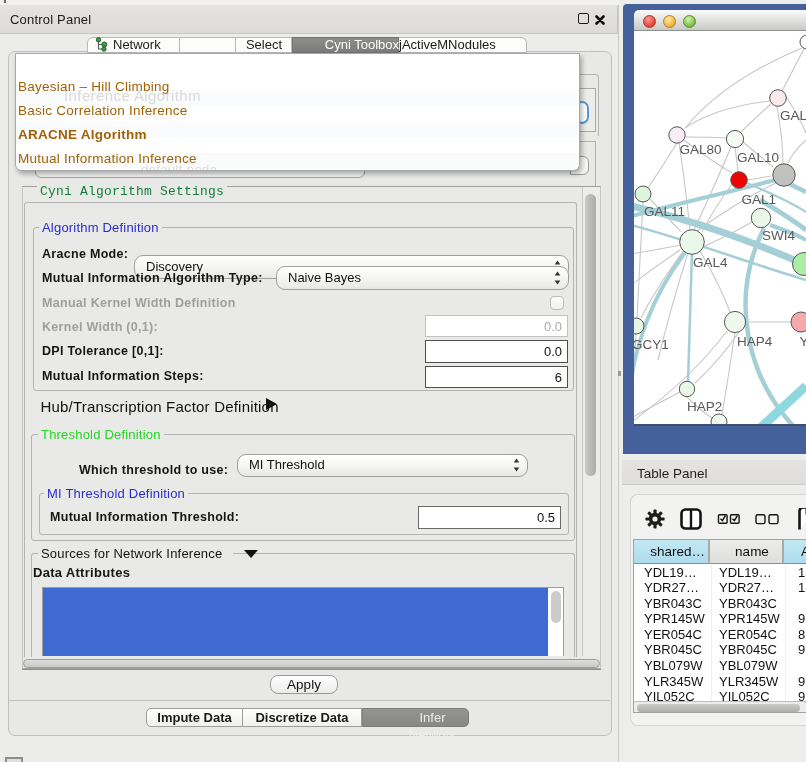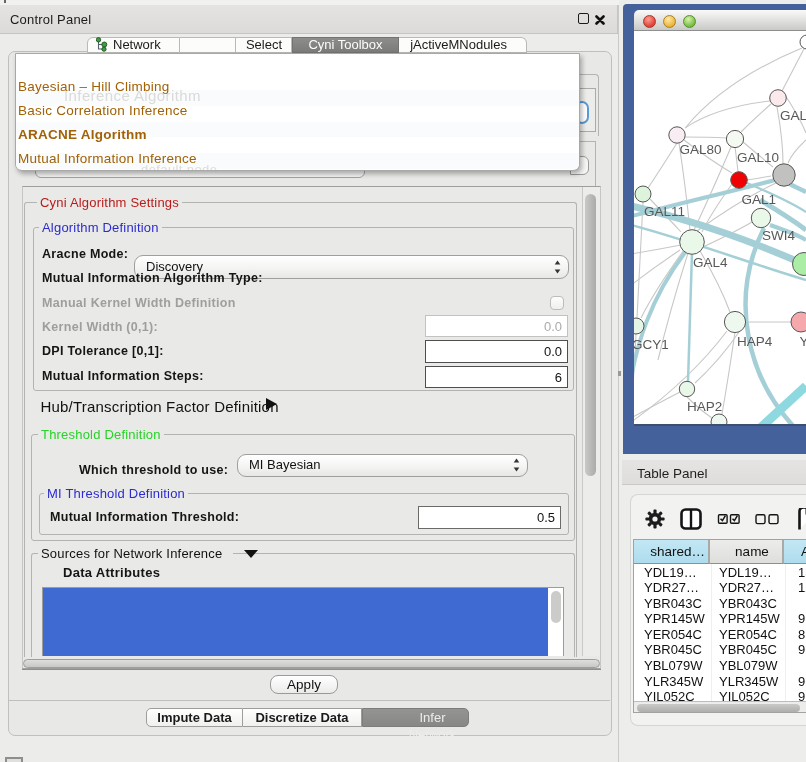--- a/index.html
+++ b/index.html
@@ -40,51 +40,58 @@
   <div class="abs" style="left:399px;top:36.5px;width:128px;height:16px;background:#fcfcfb;border:1px solid #b9b9b8;border-left:none;border-radius:0 6px 0 0;box-sizing:border-box;"></div>
   <svg class="abs" style="left:96px;top:37px;" width="13" height="15" viewBox="0 0 13 15">
     <path d="M2.5 3 L2.5 12 L7.5 12 M2.5 7.5 L7.5 7.5" fill="none" stroke="#55606b" stroke-width="1.1"></path>
     <circle cx="2.5" cy="2.8" r="2.2" fill="#3f9e43" stroke="#1e551e" stroke-width="0.9"></circle>
     <circle cx="8.3" cy="7.5" r="2.5" fill="#3f9e43" stroke="#1e551e" stroke-width="0.9"></circle>
     <circle cx="8" cy="12.2" r="2.1" fill="#3f9e43" stroke="#1e551e" stroke-width="0.9"></circle>
   </svg>
   <div class="abs" style="left:113px;top:37px;font-size:13px;color:#1a1a1a;">Network</div>
   <div class="abs" style="left:180px;top:37px;width:56px;text-align:center;font-size:13px;color:#1a1a1a;margin-top:28px;">Style</div>
   <div class="abs" style="left:236px;top:37px;width:56px;text-align:center;font-size:13px;color:#1a1a1a;">Select</div>
-  <div class="abs" style="left:292px;top:37px;width:107px;text-align:center;font-size:13px;color:#fdfdfd;">Cyni Toolbox</div>
-  <div class="abs" style="left:399px;top:37px;width:108px;text-align:right;font-size:13px;color:#1a1a1a;">jActiveMNodules</div>
+  <div class="abs" style="left:292px;top:37px;width:107px;text-align:right;font-size:13px;color:#fdfdfd;">Cyni Toolbox</div>
+  <div class="abs" style="left:399px;top:37px;width:108px;text-align:left;font-size:13px;color:#1a1a1a;">jActiveMNodules</div>
 
   <div class="abs" style="left:555px;top:74px;width:43px;height:61px;border-top:1px solid #b3b3b2;border-right:1px solid #b3b3b2;border-radius:0 4px 0 0;"></div>
   <div class="abs" style="left:570px;top:88px;width:24px;height:42px;border:1px solid #aaaaa9;background:#ececeb;"></div>
   <div class="abs" style="left:575px;top:101px;width:14px;height:23px;border:2.8px solid #579bd6;border-radius:7px;background:#fff;box-sizing:border-box;"></div>
   <div class="abs" style="left:555px;top:141px;width:40px;height:45px;border-top:1px solid #b3b3b2;border-right:1px solid #b3b3b2;"></div>
   <div class="abs" style="left:570px;top:156px;width:19px;height:19px;border:1px solid #9a9a99;border-radius:0 6px 6px 0;background:#f6f6f5;box-sizing:border-box;"></div>
   <div class="abs" style="left:35px;top:152px;width:330px;height:26px;border:1px solid #a3a3a2;border-radius:6px;background:#f3f3f2;box-sizing:border-box;"></div>
 
   <div class="abs" style="left:22px;top:186px;width:579px;height:483px;background:#e9e9e8;border-top:1px solid #9e9e9d;border-bottom:1px solid #9e9e9d;border-left:1px solid #c6c6c5;border-right:1px solid #c6c6c5;box-sizing:border-box;"></div>
 
   <div class="abs" style="left:582px;top:187px;width:18px;height:469px;background:#ececeb;border-left:1px solid #c9c9c8;box-sizing:border-box;"></div>
   <div class="abs" style="left:585px;top:194px;width:11px;height:282px;border-radius:6px;background:linear-gradient(90deg,#c9c9c8,#ababaa);"></div>
 
   <div class="grp" style="left:24px;top:202px;width:551px;height:454px;border-bottom:none;border-radius:3px 3px 0 0;"></div>
-  <div class="gt" style="left:37px;top:195px;color:#b91c1c;">Cyni Algorithm Settings</div>
+  <div class="gt" style="left:37px;top:184px;color:#15803d;font-family:Liberation Mono, monospace;">Cyni Algorithm Settings</div>
 
   <div class="grp" style="left:33px;top:227px;width:539px;height:162px;"></div>
   <div class="gt" style="left:39px;top:220px;color:#2b2bd0;">Algorithm Definition</div>
 
   <div class="lbl" style="left:42px;top:247px;">Aracne Mode:</div>
   <div class="combo" style="left:134px;top:255px;width:433px;height:22px;">
     <span class="ct">Discovery</span>
     <svg class="carr" viewBox="0 0 7 14">
         <path d="M3.5 0.5 L6.3 4.6 L0.7 4.6 Z" fill="#333"></path>
         <path d="M3.5 13.5 L6.3 9.4 L0.7 9.4 Z" fill="#333"></path>
       </svg>
   </div>
 
   <div class="lbl" style="left:42px;top:271px;">Mutual Information Algorithm Type:</div>
+  <div class="combo" style="left:276px;top:266px;width:291px;height:22px;">
+    <span class="ct">Naive Bayes</span>
+    <svg class="carr" viewBox="0 0 7 14">
+        <path d="M3.5 0.5 L6.3 4.6 L0.7 4.6 Z" fill="#333"></path>
+        <path d="M3.5 13.5 L6.3 9.4 L0.7 9.4 Z" fill="#333"></path>
+      </svg>
+  </div>
 
   <div class="lbl" style="left:42px;top:296px;color:#9e9e9d;">Manual Kernel Width Definition</div>
   <div class="abs" style="left:550px;top:296px;width:14px;height:14px;border:1px solid #bcbcbb;border-radius:4px;background:linear-gradient(#fdfdfd,#efefee);box-sizing:border-box;"></div>
 
   <div class="lbl" style="left:42px;top:320px;color:#9e9e9d;">Kernel Width (0,1):</div>
   <div class="tfield" style="left:425px;top:315px;width:143px;height:22px;border:1px solid #c2c2c1;color:#ababaa;box-sizing:border-box;padding:3px 5px 0 0;">0.0</div>
 
   <div class="lbl" style="left:42px;top:344px;">DPI Tolerance [0,1]:</div>
   <div class="tfield" style="left:425px;top:340px;width:143px;height:23px;border:1.5px solid #4e4e4e;box-sizing:border-box;padding:3px 5px 0 0;">0.0</div>
 
@@ -92,38 +99,38 @@
   <div class="tfield" style="left:425px;top:366px;width:143px;height:22px;border:1.5px solid #4e4e4e;box-sizing:border-box;padding:3px 5px 0 0;">6</div>
 
   <div class="abs" style="left:40.5px;top:398px;font-size:15px;letter-spacing:0.2px;color:#111;white-space:nowrap;">Hub/Transcription Factor Definition</div>
   <div class="abs" style="left:266px;top:398px;width:0;height:0;border-left:11px solid #111;border-top:6.5px solid transparent;border-bottom:6.5px solid transparent;"></div>
 
   <div class="grp" style="left:31px;top:434px;width:542px;height:105px;"></div>
   <div class="gt" style="left:38px;top:427px;color:#26d326;">Threshold Definition</div>
 
   <div class="lbl" style="left:79px;top:463px;">Which threshold to use:</div>
   <div class="combo" style="left:237px;top:454px;width:289px;height:21px;">
-    <span class="ct" style="top:2px;">MI Bayesian</span>
+    <span class="ct" style="top:2px;">MI Threshold</span>
     <svg class="carr" style="top:3px;" viewBox="0 0 7 14">
         <path d="M3.5 0.5 L6.3 4.6 L0.7 4.6 Z" fill="#333"></path>
         <path d="M3.5 13.5 L6.3 9.4 L0.7 9.4 Z" fill="#333"></path>
       </svg>
   </div>
 
   <div class="grp" style="left:39px;top:493px;width:528px;height:40px;"></div>
   <div class="gt" style="left:44px;top:486px;color:#2b2bd0;">MI Threshold Definition</div>
 
   <div class="lbl" style="left:50px;top:510px;">Mutual Information Threshold:</div>
   <div class="tfield" style="left:418px;top:506px;width:143px;height:23px;border:1.5px solid #6a6a69;box-sizing:border-box;padding:3px 5px 0 0;">0.5</div>
 
   <div class="grp" style="left:31px;top:553px;width:542px;height:103px;border-bottom:none;border-radius:3px 3px 0 0;"></div>
   <div class="gt" style="left:38px;top:546px;color:#111;">Sources for Network Inference&nbsp;&nbsp;</div>
   <div class="abs" style="left:244px;top:550px;width:0;height:0;border-top:8px solid #111;border-left:7.5px solid transparent;border-right:7.5px solid transparent;"></div>
 
-  <div class="lbl" style="left:33px;top:565px;font-size:13px;padding-left:30px;">Data Attributes</div>
+  <div class="lbl" style="left:33px;top:565px;font-size:13px;">Data Attributes</div>
 
   <div class="abs" style="left:42px;top:587px;width:522px;height:69px;background:#fff;border:1px solid #9c9c9b;border-bottom:none;box-sizing:border-box;"></div>
   <div class="abs" style="left:43px;top:588px;width:505px;height:68px;background:#3e6ad2;"></div>
   <div class="abs" style="left:551px;top:591px;width:10px;height:32px;background:#cbcbca;border-radius:5px;"></div>
 
   <div class="abs" style="left:15px;top:53px;width:565px;height:118px;background:#fff;border:1px solid #a8a8a7;border-radius:0 0 7px 7px;box-shadow:2px 3px 5px rgba(0,0,0,0.30);box-sizing:border-box;overflow:hidden;">
     <div class="abs" style="left:0;top:36.4px;width:565px;height:15.6px;background:#fafbfc;"></div>
     <div class="abs" style="left:0;top:67.7px;width:565px;height:15.6px;background:#fafbfc;"></div>
     <div class="abs" style="left:0;top:99px;width:565px;height:15.6px;background:#fafbfc;"></div>
     <div class="abs" style="left:48px;top:33px;font-size:15px;letter-spacing:0.4px;color:#dadad9;">Inference Algorithm</div>

